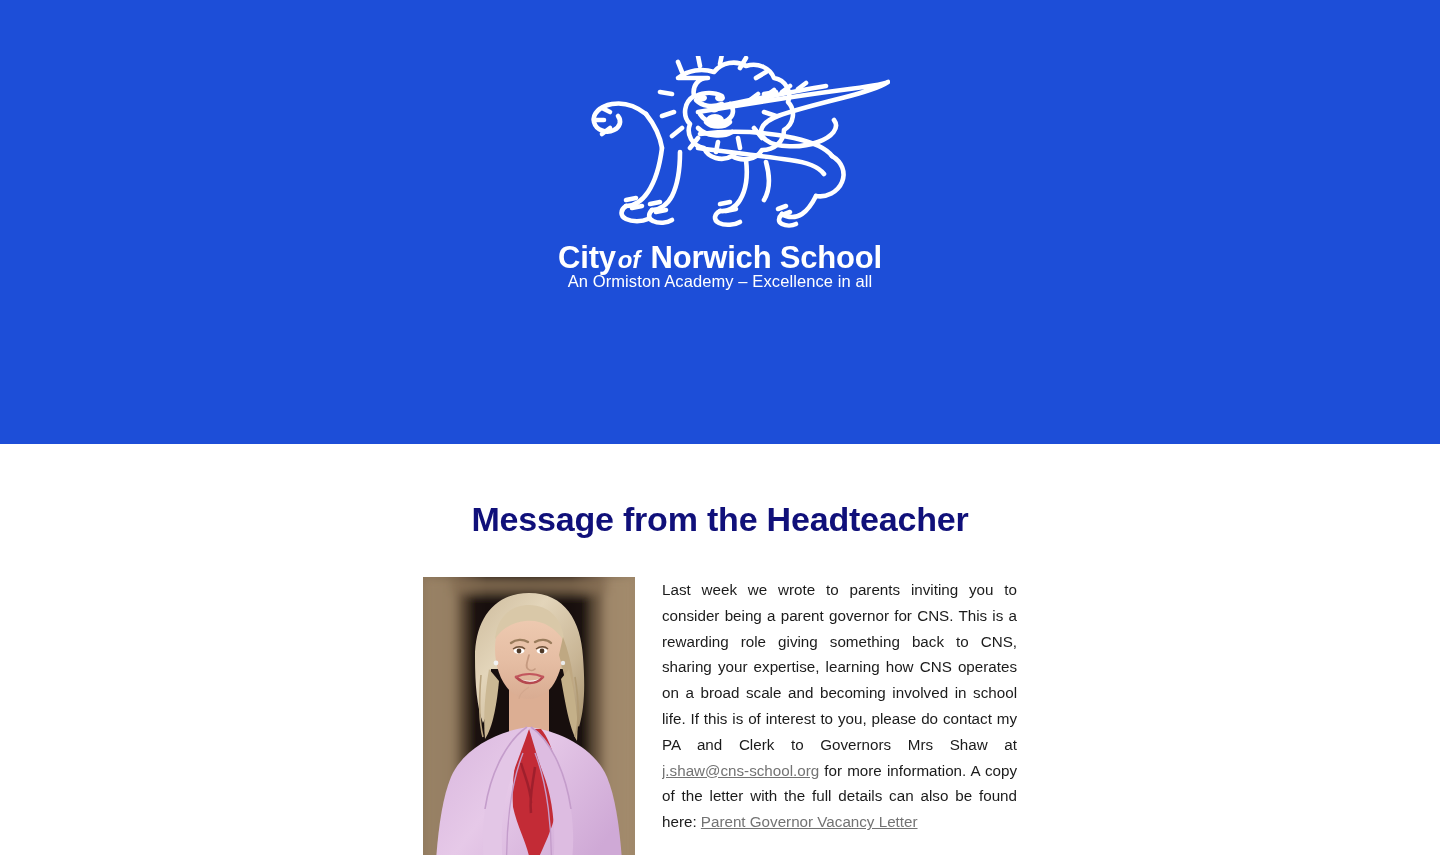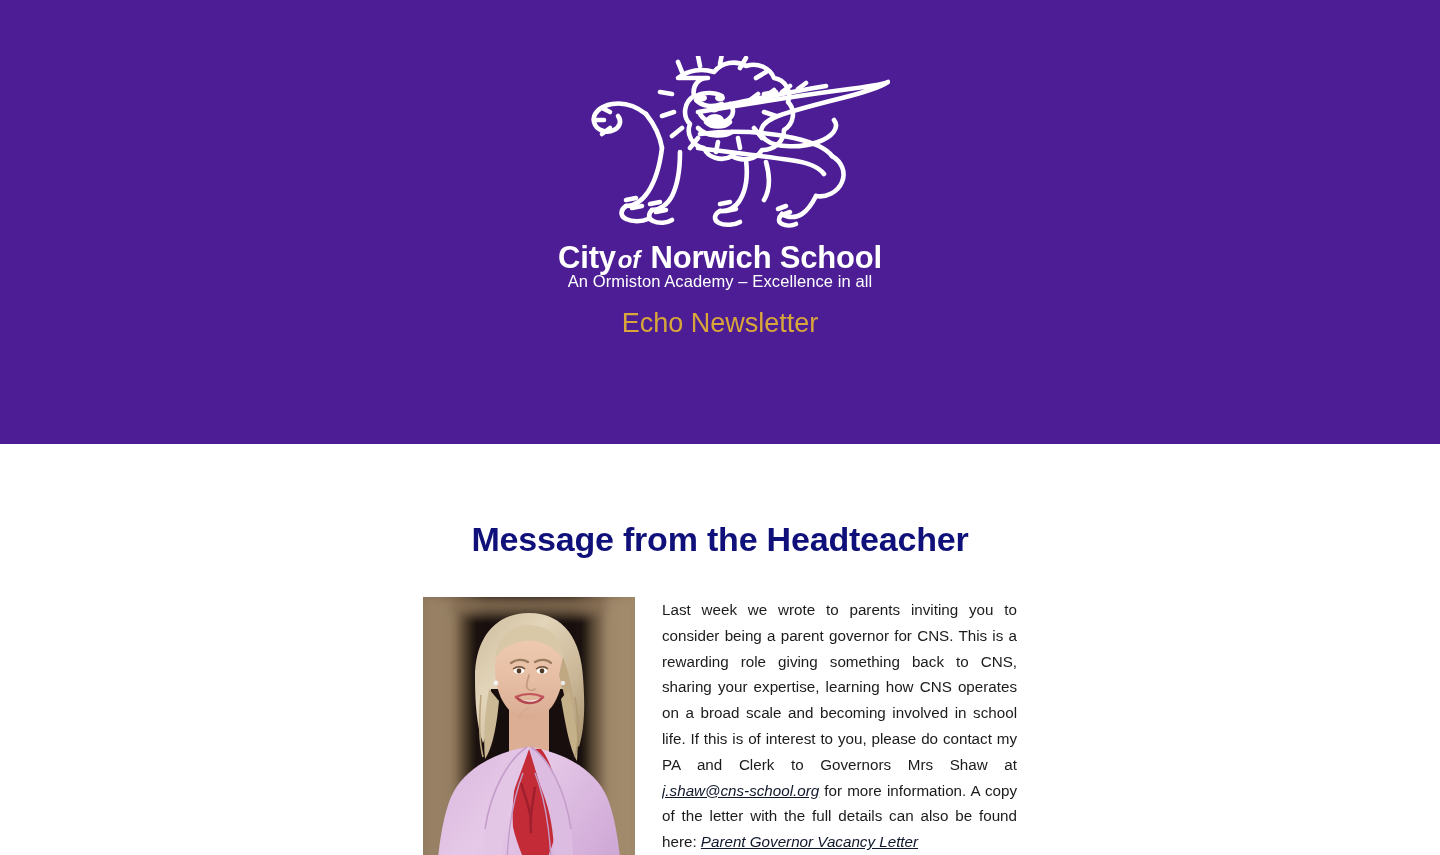--- a/index.html
+++ b/index.html
@@ -12,21 +12,21 @@
     overflow: hidden;
     background: #ffffff;
     font-family: "Liberation Sans", sans-serif;
     -webkit-font-smoothing: antialiased;
   }
 
   
   .banner {
     width: 1440px;
     height: 444px;
-    background: #4c1d95;
+    background: #1d4ed8;
     display: flex;
     flex-direction: column;
     align-items: center;
     box-sizing: border-box;
     padding-top: 56px;
   }
 
   .logo-lion {
     width: 340px;
     height: 172px;
@@ -74,21 +74,21 @@
     width: 1440px;
     background: #ffffff;
   }
 
   .section-heading {
     color: #10107a;
     font-size: 34px;
     font-weight: bold;
     text-align: center;
     margin: 0;
-    padding-top: 76px;
+    padding-top: 56px;
     letter-spacing: -0.2px;
   }
 
   .article {
     width: 594px;
     margin: 0 auto;
     margin-top: 38px;
     position: relative;
   }
 
@@ -110,23 +110,22 @@
   .article-text {
     font-size: 15.2px;
     line-height: 25.8px;
     color: #1b1b1b;
     text-align: justify;
     margin: 0;
     overflow: hidden;
   }
 
   .article-text a {
-    color: #0f172a;
+    color: #737373;
     text-decoration: underline;
-    font-style: italic;
   }
 </style>
 </head>
 <body>
 
 <div class="banner">
 
   <div>
     <svg class="logo-lion" viewBox="0 0 340 172" xmlns="http://www.w3.org/2000/svg" aria-hidden="true">
       <g fill="none" stroke="#ffffff" stroke-width="4.6" stroke-linecap="round" stroke-linejoin="round">
@@ -193,21 +192,20 @@
     </svg>
   </div>
 
   <div class="school-name">
     <span>City</span><span class="of">of</span> <span>Norwich School</span>
   </div>
 
   <div class="school-tagline">An Ormiston Academy – Excellence in all</div>
 
   <div class="newsletter-title">
-    <div>Echo Newsletter</div>
   </div>
 </div>
 
 <div class="content">
 
   <h1 class="section-heading">Message from the Headteacher</h1>
 
   <div class="article">
 
     <div class="portrait">

